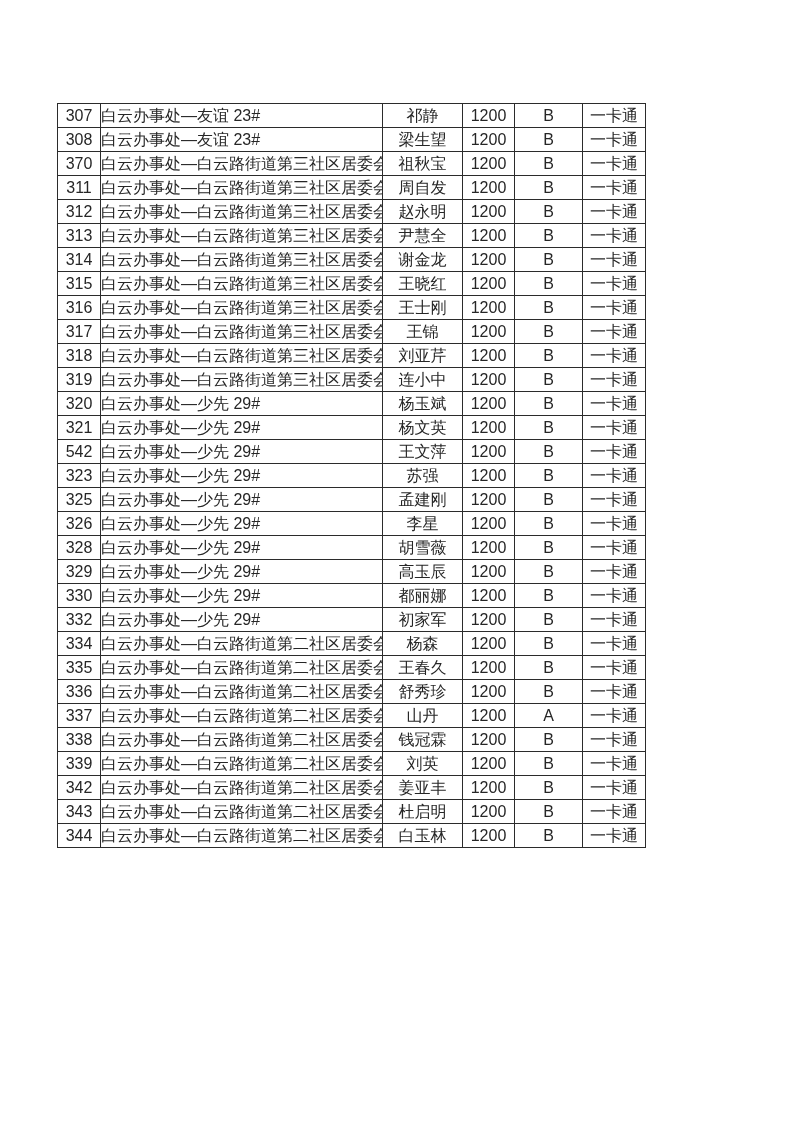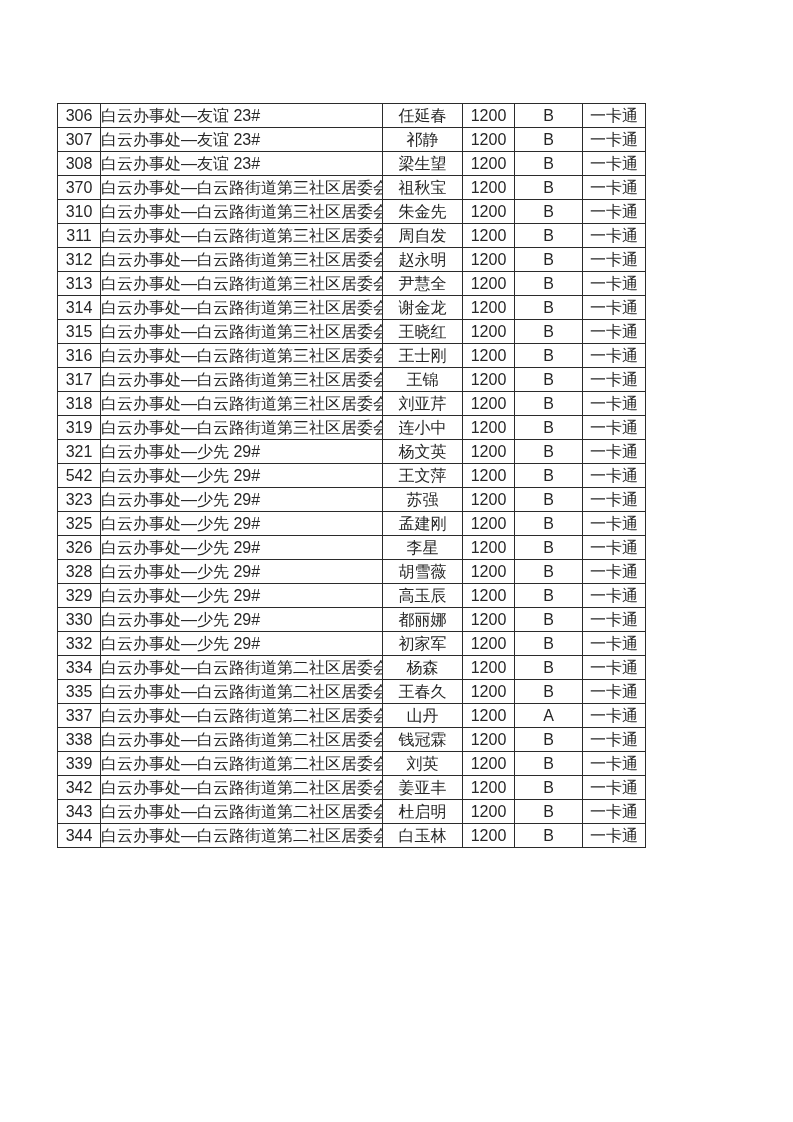--- a/index.html
+++ b/index.html
@@ -58,28 +58,20 @@
     <colgroup>
         <col style="width: 43px;">
         <col style="width: 282px;">
         <col style="width: 80px;">
         <col style="width: 52px;">
         <col style="width: 68px;">
         <col style="width: 63px;">
       </colgroup>
     <tbody>
         <tr>
-          <td class="col-index align-center">306</td>
-          <td class="col-unit align-left">白云办事处—友谊 23#</td>
-          <td class="col-name align-center">任延春</td>
-          <td class="col-amount align-center">1200</td>
-          <td class="col-grade align-center">B</td>
-          <td class="col-card align-center">一卡通</td>
-        </tr>
-        <tr>
           <td class="col-index align-center">307</td>
           <td class="col-unit align-left">白云办事处—友谊 23#</td>
           <td class="col-name align-center">祁静</td>
           <td class="col-amount align-center">1200</td>
           <td class="col-grade align-center">B</td>
           <td class="col-card align-center">一卡通</td>
         </tr>
         <tr>
           <td class="col-index align-center">308</td>
           <td class="col-unit align-left">白云办事处—友谊 23#</td>
@@ -90,28 +82,20 @@
         </tr>
         <tr>
           <td class="col-index align-center">370</td>
           <td class="col-unit align-left">白云办事处—白云路街道第三社区居委会</td>
           <td class="col-name align-center">祖秋宝</td>
           <td class="col-amount align-center">1200</td>
           <td class="col-grade align-center">B</td>
           <td class="col-card align-center">一卡通</td>
         </tr>
         <tr>
-          <td class="col-index align-center">310</td>
-          <td class="col-unit align-left">白云办事处—白云路街道第三社区居委会</td>
-          <td class="col-name align-center">朱金先</td>
-          <td class="col-amount align-center">1200</td>
-          <td class="col-grade align-center">B</td>
-          <td class="col-card align-center">一卡通</td>
-        </tr>
-        <tr>
           <td class="col-index align-center">311</td>
           <td class="col-unit align-left">白云办事处—白云路街道第三社区居委会</td>
           <td class="col-name align-center">周自发</td>
           <td class="col-amount align-center">1200</td>
           <td class="col-grade align-center">B</td>
           <td class="col-card align-center">一卡通</td>
         </tr>
         <tr>
           <td class="col-index align-center">312</td>
           <td class="col-unit align-left">白云办事处—白云路街道第三社区居委会</td>
@@ -170,20 +154,28 @@
         </tr>
         <tr>
           <td class="col-index align-center">319</td>
           <td class="col-unit align-left">白云办事处—白云路街道第三社区居委会</td>
           <td class="col-name align-center">连小中</td>
           <td class="col-amount align-center">1200</td>
           <td class="col-grade align-center">B</td>
           <td class="col-card align-center">一卡通</td>
         </tr>
         <tr>
+          <td class="col-index align-center">320</td>
+          <td class="col-unit align-left">白云办事处—少先 29#</td>
+          <td class="col-name align-center">杨玉斌</td>
+          <td class="col-amount align-center">1200</td>
+          <td class="col-grade align-center">B</td>
+          <td class="col-card align-center">一卡通</td>
+        </tr>
+        <tr>
           <td class="col-index align-center">321</td>
           <td class="col-unit align-left">白云办事处—少先 29#</td>
           <td class="col-name align-center">杨文英</td>
           <td class="col-amount align-center">1200</td>
           <td class="col-grade align-center">B</td>
           <td class="col-card align-center">一卡通</td>
         </tr>
         <tr>
           <td class="col-index align-center">542</td>
           <td class="col-unit align-left">白云办事处—少先 29#</td>
@@ -253,20 +245,28 @@
           <td class="col-unit align-left">白云办事处—白云路街道第二社区居委会</td>
           <td class="col-name align-center">杨森</td>
           <td class="col-amount align-center">1200</td>
           <td class="col-grade align-center">B</td>
           <td class="col-card align-center">一卡通</td>
         </tr>
         <tr>
           <td class="col-index align-center">335</td>
           <td class="col-unit align-left">白云办事处—白云路街道第二社区居委会</td>
           <td class="col-name align-center">王春久</td>
+          <td class="col-amount align-center">1200</td>
+          <td class="col-grade align-center">B</td>
+          <td class="col-card align-center">一卡通</td>
+        </tr>
+        <tr>
+          <td class="col-index align-center">336</td>
+          <td class="col-unit align-left">白云办事处—白云路街道第二社区居委会</td>
+          <td class="col-name align-center">舒秀珍</td>
           <td class="col-amount align-center">1200</td>
           <td class="col-grade align-center">B</td>
           <td class="col-card align-center">一卡通</td>
         </tr>
         <tr>
           <td class="col-index align-center">337</td>
           <td class="col-unit align-left">白云办事处—白云路街道第二社区居委会</td>
           <td class="col-name align-center">山丹</td>
           <td class="col-amount align-center">1200</td>
           <td class="col-grade align-center">A</td>

